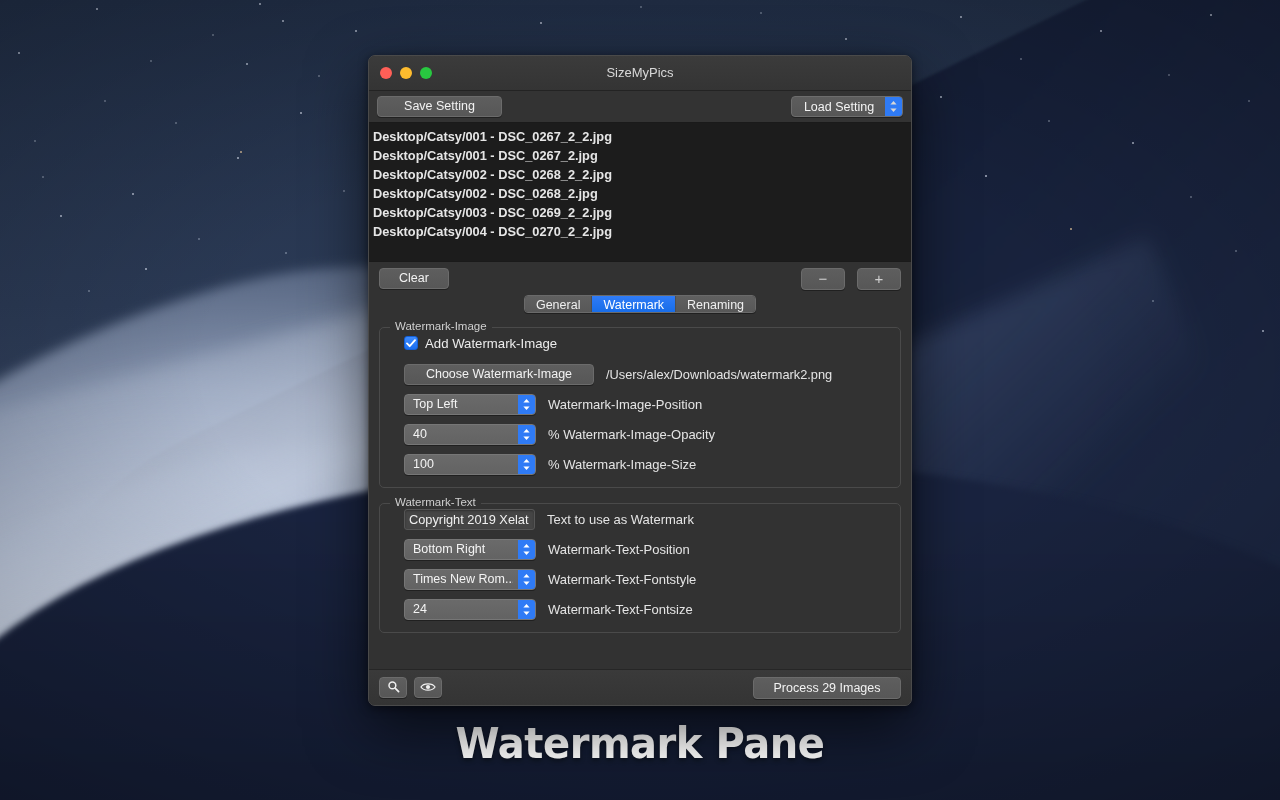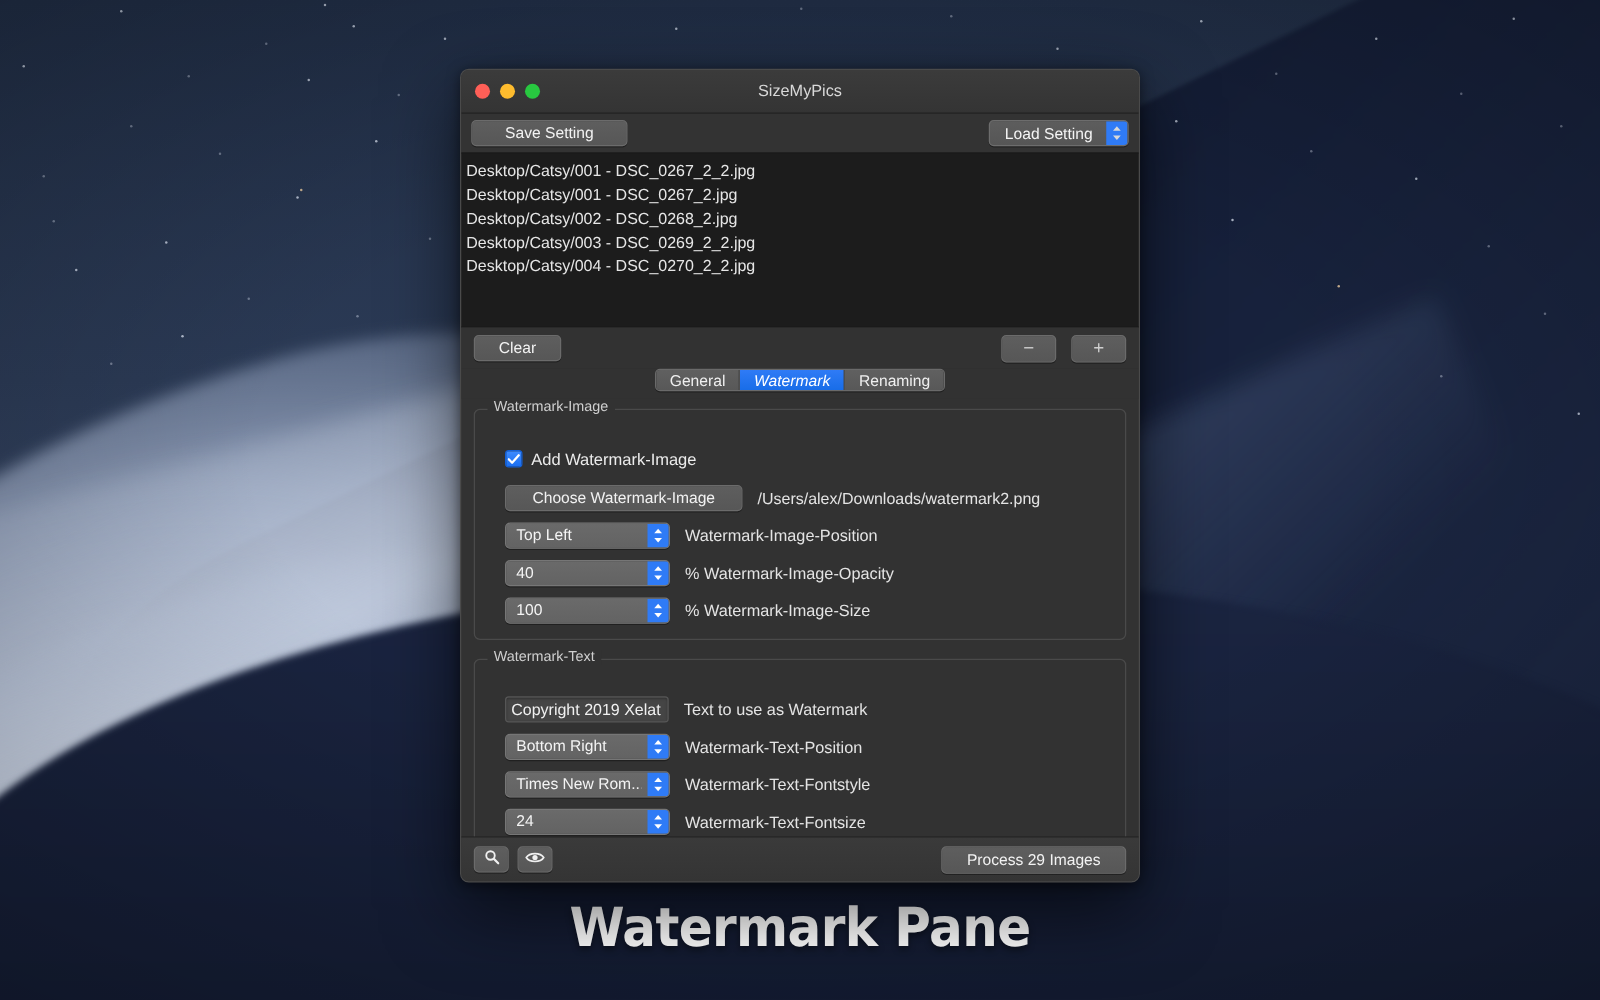--- a/index.html
+++ b/index.html
@@ -234,20 +234,21 @@
 
   
   .filelist {
     background: #1c1c1c;
     border-top: 1px solid #1a1a1a;
     border-bottom: 1px solid #1a1a1a;
     flex: 0 0 auto;
     height: 140px;
     padding: 4px 0 0 0;
     overflow: hidden;
+    font-weight: bold;
   }
   .fileitem {
     font-size: 12.8px;
     color: #e6e6e6;
     line-height: 19px;
     padding-left: 4px;
     white-space: nowrap;
   }
 
   
@@ -294,37 +295,36 @@
     padding: 0 11px;
     background: linear-gradient(180deg, #606060 0%, #585858 100%);
     border-right: 1px solid #4e4e4e;
     cursor: default;
     white-space: nowrap;
   }
   .tab:last-child { border-right: none; }
   .tab.active {
     background: linear-gradient(180deg, #2f7bf6 0%, #186de8 100%);
     color: #ffffff;
-    font-style: italic;
   }
 
   
   .content {
     flex: 1 1 auto;
     padding: 8px 10px 0 10px;
     overflow: hidden;
   }
 
   
   .group {
     position: relative;
     border: 1px solid #4a4a4a;
     border-radius: 5px;
     margin-bottom: 15px;
-    padding: 28px 14px 12px 14px;
+    padding: 4px 14px 12px 14px;
   }
   .group-title {
     position: absolute;
     top: -8px;
     left: 10px;
     background: #323232;
     padding: 0 5px;
     font-size: 11.5px;
     color: #cfcfcf;
   }
@@ -529,20 +529,21 @@
           <path d="M4.5 1 L7.6 4.6 H1.4 Z" fill="#d8d8d8"></path>
           <path d="M4.5 12 L1.4 8.4 H7.6 Z" fill="#d8d8d8"></path>
         </svg>
       </span>
     </div>
   </div>
 
   <div class="filelist">
     <div class="fileitem">Desktop/Catsy/001 - DSC_0267_2_2.jpg</div>
     <div class="fileitem">Desktop/Catsy/001 - DSC_0267_2.jpg</div>
+    <div class="fileitem">Desktop/Catsy/002 - DSC_0268_2_2.jpg</div>
     <div class="fileitem">Desktop/Catsy/002 - DSC_0268_2.jpg</div>
     <div class="fileitem">Desktop/Catsy/003 - DSC_0269_2_2.jpg</div>
     <div class="fileitem">Desktop/Catsy/004 - DSC_0270_2_2.jpg</div>
   </div>
 
   <div class="listtools">
     <div class="btn clear">Clear</div>
     <div class="plusminus">
       <div class="btn pm">−</div>
       <div class="btn pm">+</div>

